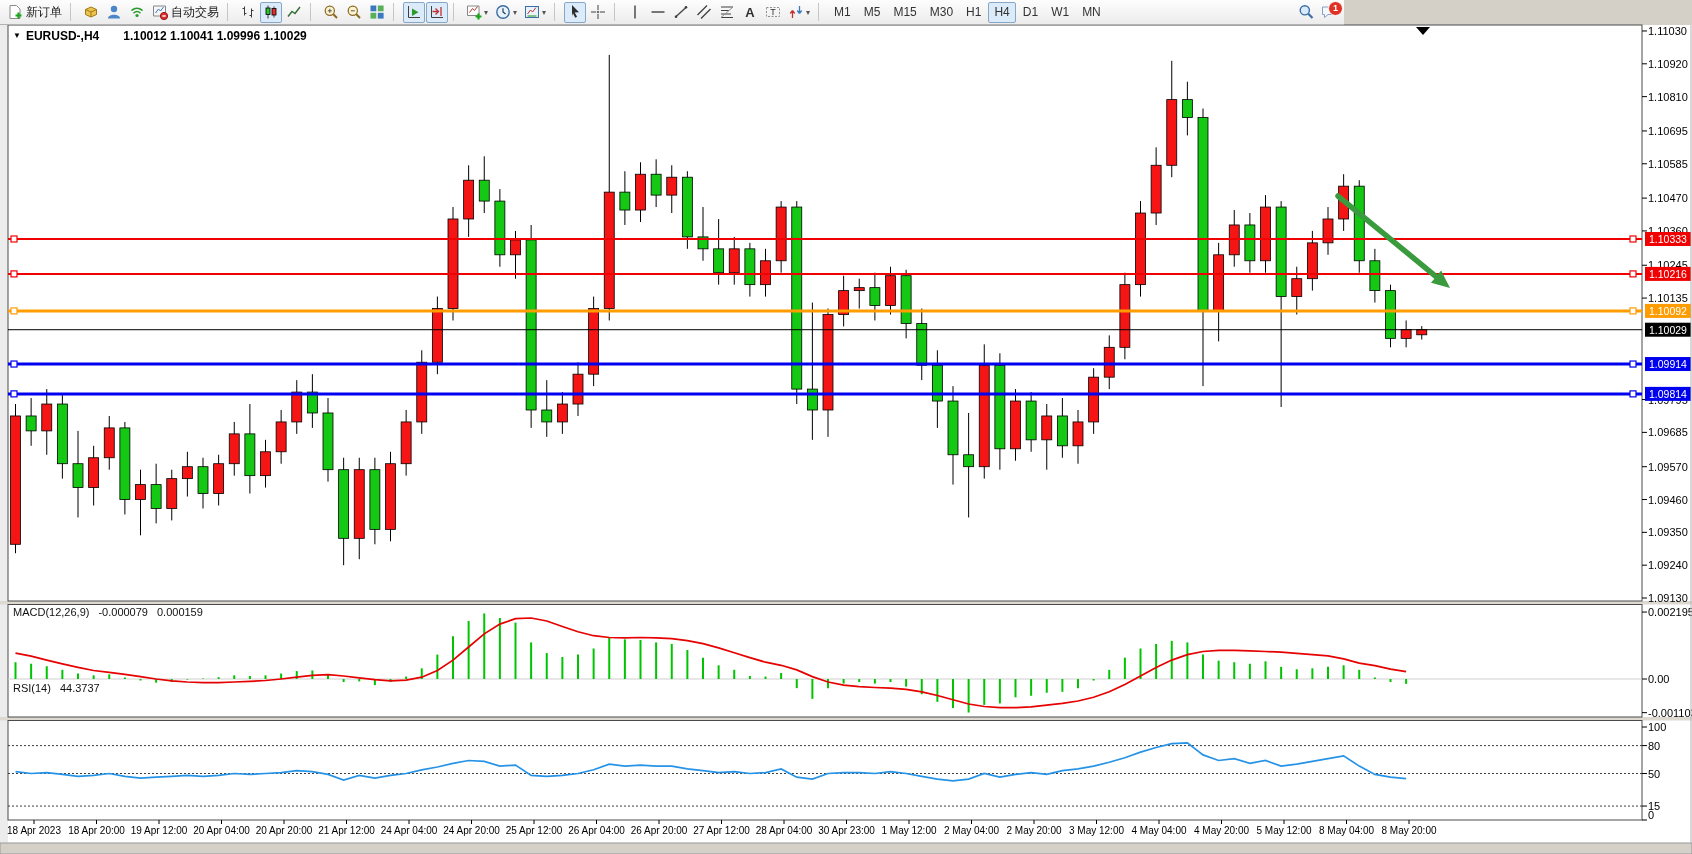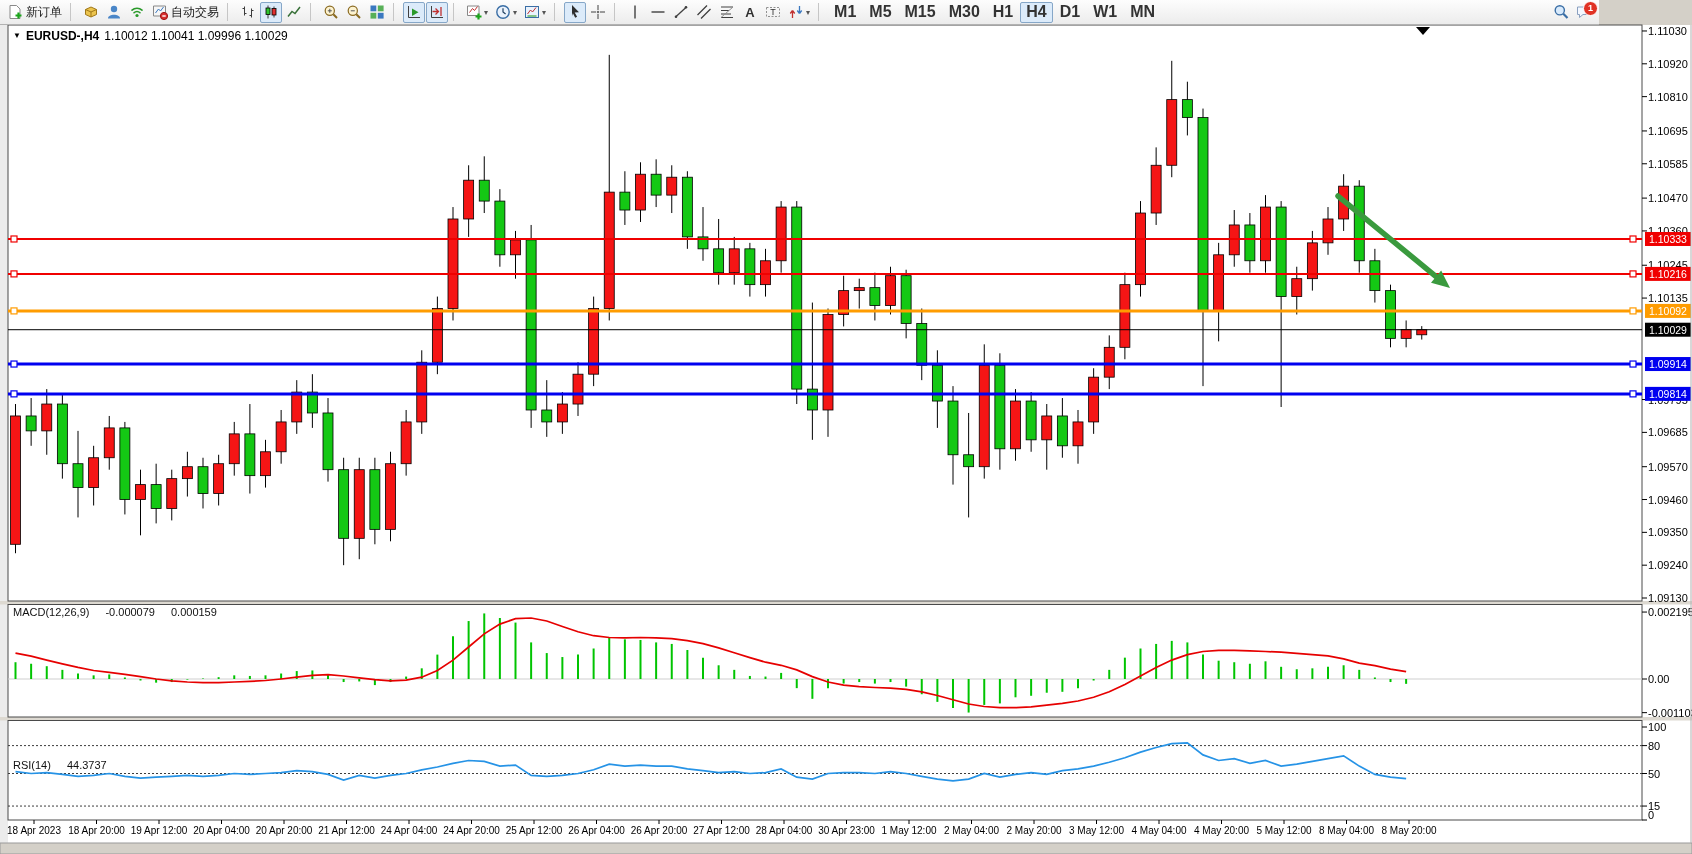--- a/index.html
+++ b/index.html
@@ -1,40 +1,40 @@
 <!DOCTYPE html>
 <html><head>
 <meta charset="utf-8">
 <style>
   html,body{margin:0;padding:0}
   body{width:1692px;height:854px;overflow:hidden;position:relative;background:#d4d0c8;
        font-family:"Liberation Sans","DejaVu Sans",sans-serif;}
-  #toolbar{position:absolute;left:0;top:0;width:1599px;height:25px;box-sizing:border-box;
+  #toolbar{position:absolute;left:0;top:0;width:1344px;height:25px;box-sizing:border-box;
     background:linear-gradient(#fdfdfd,#ececec);border-bottom:1px solid #b2b2b2;
     display:flex;align-items:center;padding:0 4px;z-index:5}
   .tb-group{display:flex;align-items:center;gap:1px}
   .tb-sep{width:6px;height:18px;border-left:1px solid #c6c6c6;margin:0 3px 0 5px}
   .tb-btn{position:relative;height:21px;min-width:21px;display:flex;align-items:center;justify-content:center;
     padding:0 2px;border:1px solid transparent;border-radius:2px;cursor:pointer;box-sizing:border-box}
   .tb-btn.active{background:#dcebfa;border-color:#86a7c8}
   .ticon{width:16px;height:16px;display:block}
   .tlabel{font-size:12px;color:#1a1a1a;margin-left:3px;white-space:nowrap}
   .caret{font-size:8px;color:#555;margin-left:2px}
-  .tf{font-size:16px;font-weight:bold;color:#333;padding:0 5px}
+  .tf{font-size:12px;font-weight:normal;color:#333;padding:0 5px}
   #tb-spacer{flex:1}
   .badge{position:absolute;top:-2px;right:-4px;width:13px;height:13px;border-radius:50%;
     background:#e03224;color:#fff;font-size:9px;font-weight:bold;display:flex;align-items:center;justify-content:center;
     border:1px solid #fff}
   #cv{position:absolute;left:0;top:0;z-index:1}
   svg text{font-family:"Liberation Sans","DejaVu Sans",sans-serif}
   .chart-title{position:absolute;left:13px;top:29px;z-index:3;font-size:12px;font-weight:bold;color:#000;white-space:nowrap}
   .dd{display:inline-block;font-size:8px;vertical-align:2px;margin-right:5px;color:#000}
-  .ohlc{margin-left:5px;font-weight:normal}
+  .ohlc{margin-left:24px;font-weight:bold}
   .ind-label{position:absolute;left:13px;z-index:3;font-size:11px;color:#111;white-space:nowrap}
-  .ind-label span{margin-right:16px}
+  .ind-label span{margin-right:9px}
 </style>
 </head>
 <body>
 
 <svg width="0" height="0" style="position:absolute" aria-hidden="true">
 <defs>
   <symbol id="i-neworder" viewBox="0 0 16 16">
         <path d="M3 1.5h6.5L13 5v9.5H3z" fill="#fff" stroke="#8a8a8a"></path>
         <path d="M8.5 11.5h6M11.5 8.5v6" stroke="#1aa51a" stroke-width="2.2"></path>
       </symbol>
@@ -766,15 +766,15 @@
     <path d="M1416 27h14l-7 8z" fill="#000"></path>
     <line x1="1691" y1="25" x2="1691" y2="843" stroke="#b0b0b0"></line>
   </svg>
 
 <div class="chart-title">
   <span class="dd">▼</span><span>EURUSD-,H4</span><span class="ohlc">1.10012 1.10041 1.09996 1.10029</span>
 </div>
 <div class="ind-label" style="top:606px">
   <span>MACD(12,26,9)</span><span>-0.000079</span><span>0.000159</span>
 </div>
-<div class="ind-label" style="top:759px">
+<div class="ind-label" style="top:682px">
   <span>RSI(14)</span><span>44.3737</span>
 </div>
 
 </body></html>

